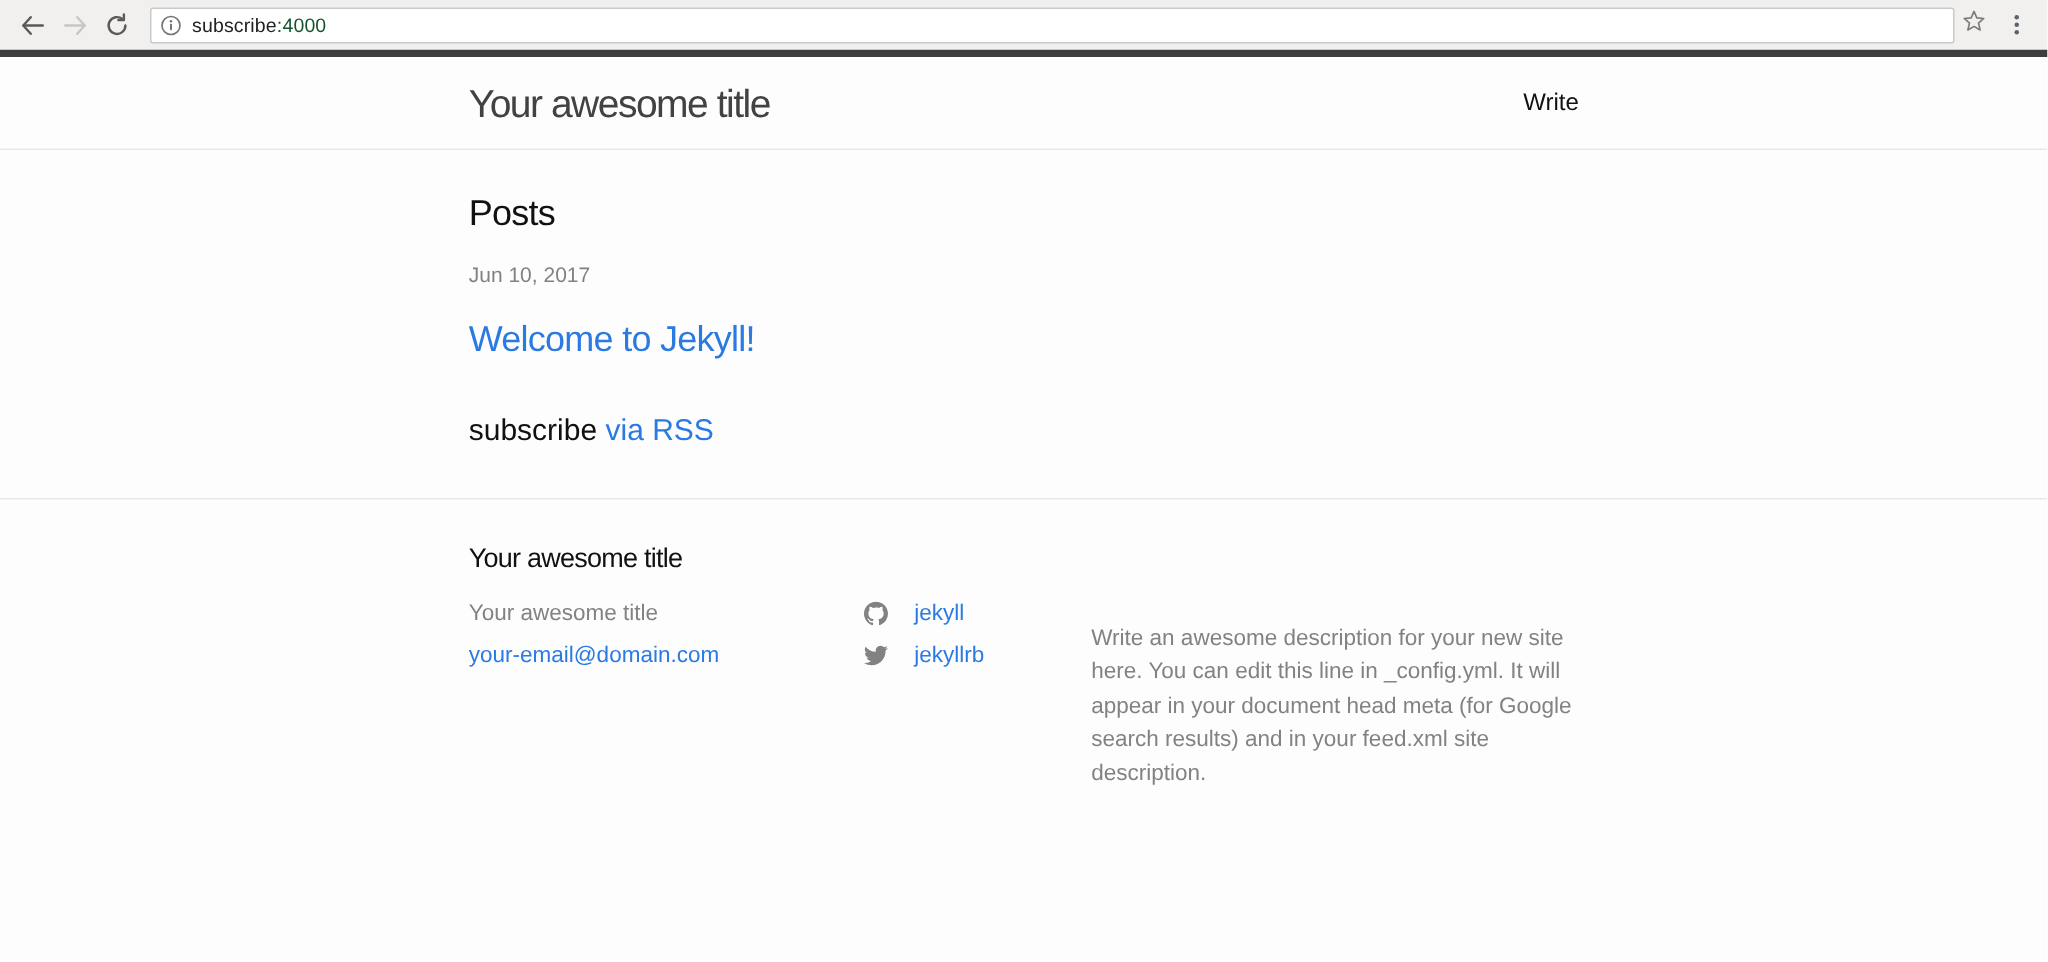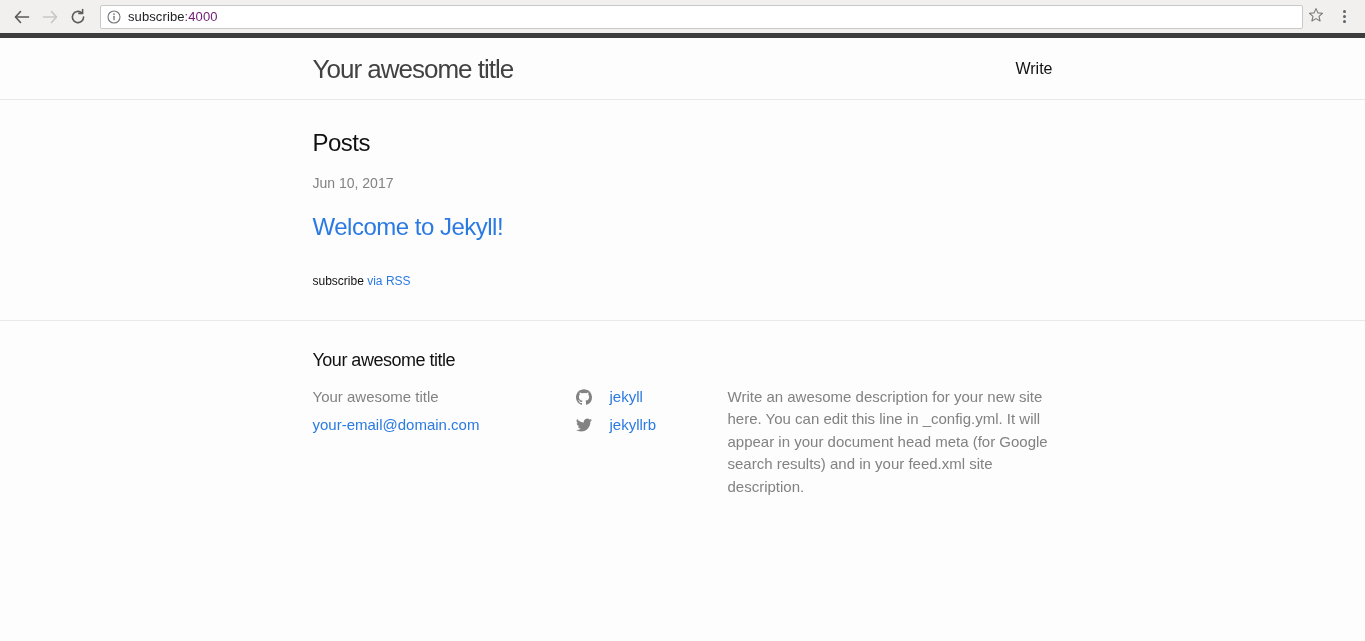--- a/index.html
+++ b/index.html
@@ -40,21 +40,21 @@
   }
   .info-icon { flex: 0 0 auto; margin-right: 7px; display: flex; }
   .url-text {
     font-size: 13px;
     color: #202124;
     white-space: nowrap;
     overflow: hidden;
     text-overflow: ellipsis;
     letter-spacing: 0.1px;
   }
-  .url-text .url-port { color: #701a75; }
+  .url-text .url-port { color: #14532d; }
   .star-btn {
     width: 26px; height: 24px;
     display: flex; align-items: center; justify-content: center;
     flex: 0 0 auto;
   }
   .menu-btn {
     width: 26px; height: 28px;
     display: flex; flex-direction: column; align-items: center; justify-content: center;
     gap: 2px;
     flex: 0 0 auto;
@@ -132,21 +132,21 @@
   }
   .post-link {
     display: block;
     font-size: 24px;
     color: #2a7ae2;
     text-decoration: none;
     letter-spacing: -0.5px;
     line-height: 1.2;
   }
   .rss-subscribe {
-    font-size: 12px;
+    font-size: 20px;
     color: #111111;
     margin: 0;
     line-height: 1.5;
   }
   .rss-subscribe a { color: #2a7ae2; text-decoration: none; }
 
   
   .site-footer {
     border-top: 1px solid #e8e8e8;
     padding-top: 30px;
@@ -160,21 +160,21 @@
     letter-spacing: -0.5px;
     line-height: 1.1;
   }
   .footer-col-wrapper {
     display: flex;
     font-size: 15px;
     color: #828282;
   }
   .footer-col-1 { width: 263px; flex: 0 0 auto; }
   .footer-col-2 { width: 152px; flex: 0 0 auto; }
-  .footer-col-3 { flex: 1 1 auto; max-width: 330px; }
+  .footer-col-3 { flex: 1 1 auto; max-width: 330px; margin-top: 17px; }
   .contact-list, .social-media-list {
     list-style: none;
     margin: 0;
     padding: 0;
   }
   .contact-list li, .social-media-list li {
     line-height: 1.5;
     margin-bottom: 6px;
   }
   .contact-list li { color: #828282; }

